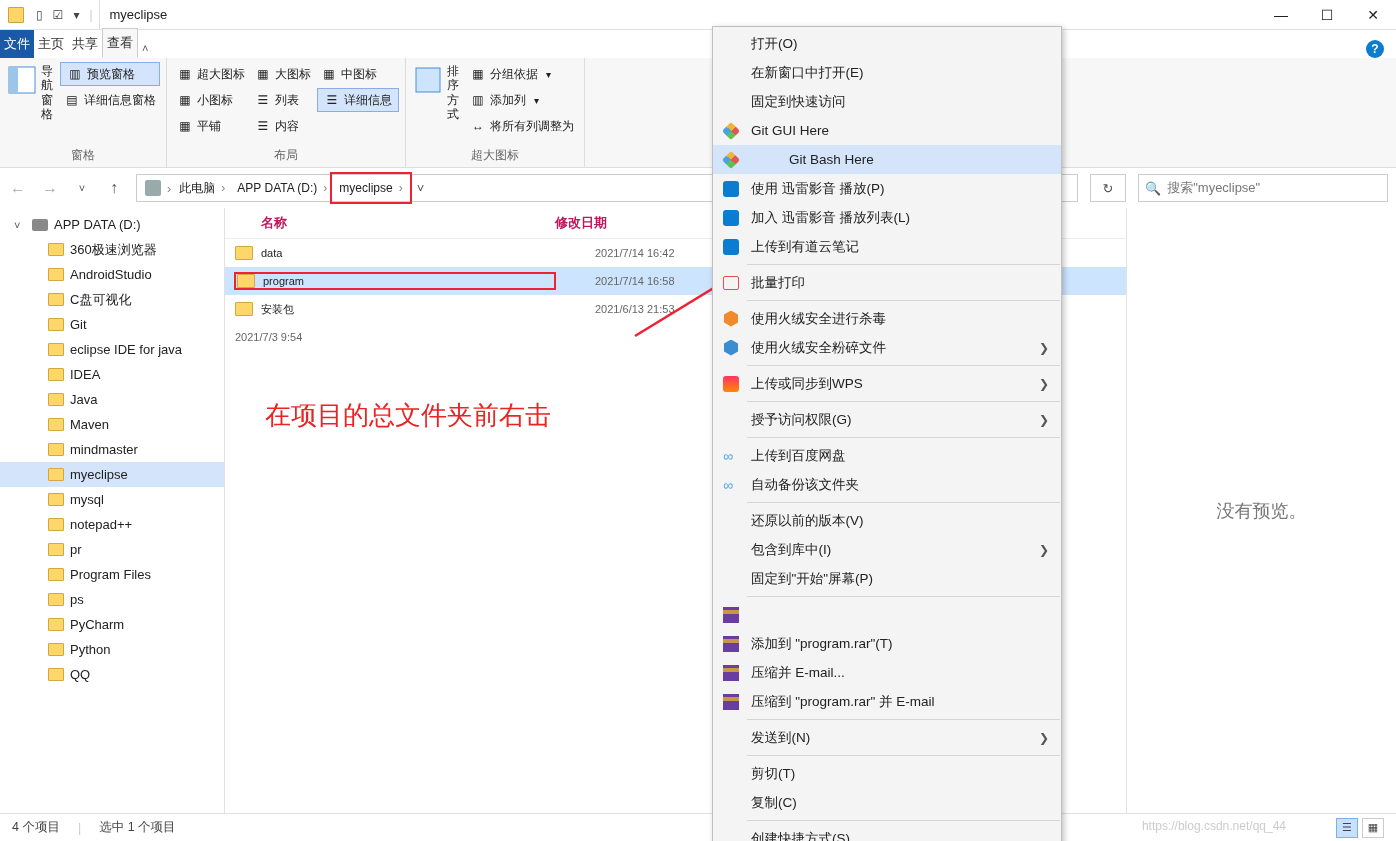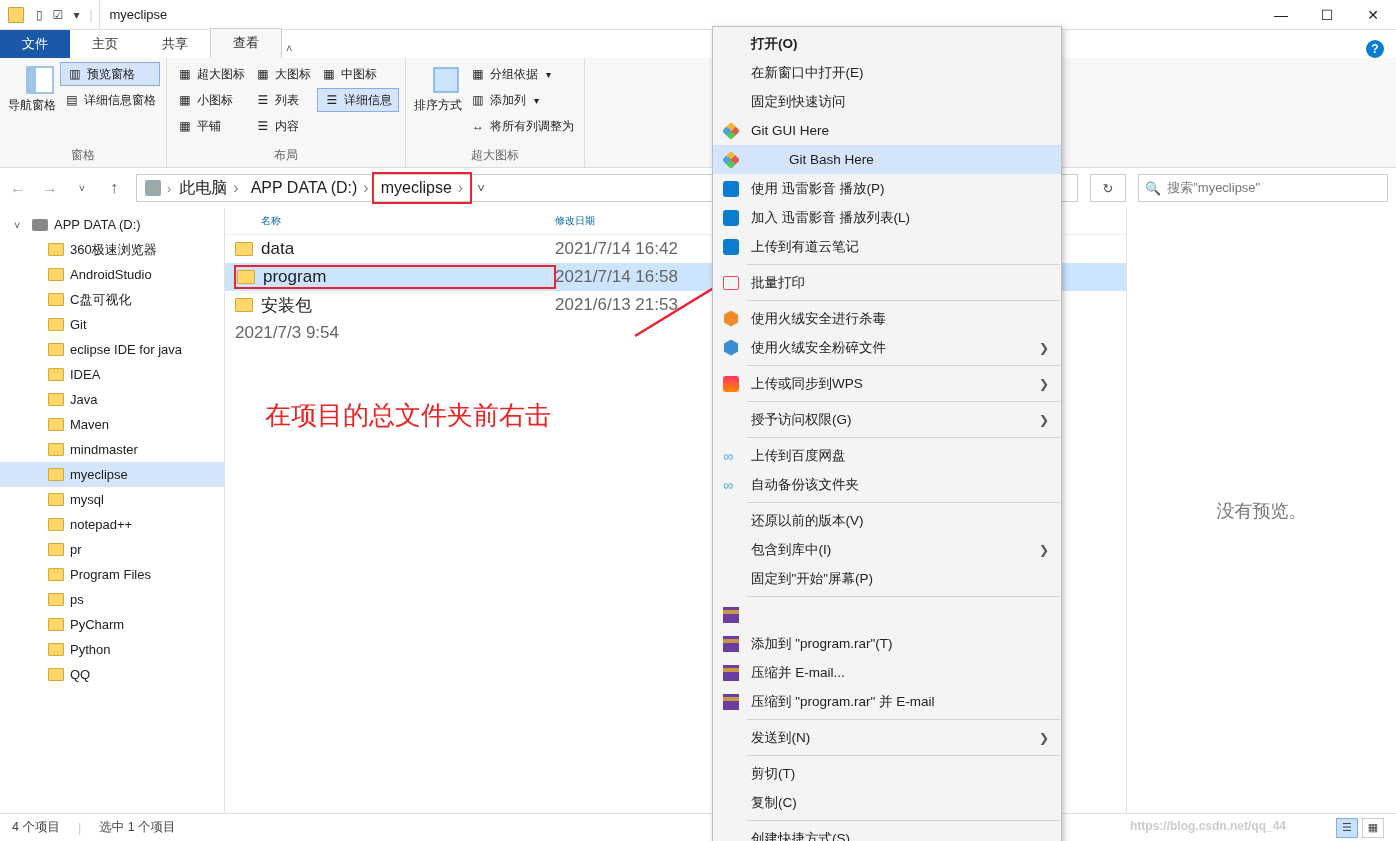--- a/index.html
+++ b/index.html
@@ -9,70 +9,70 @@
   .titlebar { height: 30px; display: flex; align-items: center; background: #fff; border-bottom: 1px solid #e1e1e1; }
   .titlebar .folder-ico { width:16px; height:16px; margin:0 6px 0 8px; background:#ffd56a; border:1px solid #caa43a; border-radius:1px; }
   .titlebar .qat { display:flex; gap:6px; padding:0 4px; border-right:1px solid #ddd; height:100%; align-items:center; }
   .titlebar .qat span { font-size:12px; color:#444; padding:0 2px; }
   .titlebar .title { padding:0 10px; font-size:13px; }
   .titlebar .winctrl { margin-left:auto; display:flex; }
   .titlebar .winctrl div { width:46px; height:30px; display:flex; align-items:center; justify-content:center; font-size:14px; color:#222; }
   
   
   .tabs { height:28px; display:flex; align-items:flex-end; background:#fff; }
-  .tabs .tab { padding:5px 22px; font-size:13px; color:#333; }
+  .tabs .tab { padding:5px 4px; font-size:13px; color:#333; }
   .tabs .tab.file { background:#1a59a8; color:#fff; }
   .tabs .tab.active { border:1px solid #ccc; border-bottom:1px solid #f7f7f7; background:#f7f7f7; }
   .tabs .help-icon { margin-left:auto; margin-right:12px; width:18px; height:18px; border-radius:50%; background:#0a7dd1; color:#fff; display:flex; align-items:center; justify-content:center; font-size:12px; font-weight:bold; }
   .tabs .collapse { margin-right:4px; font-size:11px; color:#555; padding:4px; }
   
   
   .ribbon { height:110px; background:#f7f7f7; border-bottom:1px solid #ddd; display:flex; }
   .ribbon .group { border-right:1px solid #ddd; padding:4px 6px 0; display:flex; flex-direction:column; height:100%; }
   .ribbon .group-body { flex:1; display:flex; gap:2px; }
   .ribbon .group-label { text-align:center; font-size:12px; color:#666; padding:3px 0; }
-  .big-btn { width:52px; display:flex; flex-direction:column; align-items:flex-end; padding:2px; gap:2px; }
+  .big-btn { width:52px; display:flex; flex-direction:row; align-items:flex-start; padding:2px; gap:2px; }
   .big-btn .ic { width:32px; height:32px; display:flex; align-items:center; justify-content:center; }
   .big-btn .lab { font-size:12px; text-align:center; line-height:1.2; }
   .col { display:flex; flex-direction:column; gap:2px; }
   .sm-btn { display:flex; align-items:center; gap:4px; padding:2px 4px; font-size:12px; height:24px; }
   .sm-btn .ic { width:16px; height:16px; display:inline-flex; align-items:center; justify-content:center; }
   .sm-btn.boxed { border:1px solid #87aee8; background:#d4e4fa; padding:2px 6px; }
   
   
   .navrow { height:40px; display:flex; align-items:center; gap:12px; padding:0 8px; }
   .navrow .navarrow { width:20px; text-align:center; color:#555; font-size:16px; }
   .navrow .navarrow.d { color:#aaa; }
   .addr { flex:1; height:28px; border:1px solid #ccc; display:flex; align-items:center; padding:0 2px; position:relative; }
   .addr .disk-ic { width:16px; height:16px; background:#9aa; border-radius:2px; margin:0 6px; }
-  .crumb { display:flex; align-items:center; padding:0 6px; height:100%; font-size:16px; }
+  .crumb { display:flex; align-items:center; padding:0 6px; height:100%; font-size:12px; }
   .crumb::after { content:"›"; margin-left:6px; color:#888; }
   .crumb:last-of-type::after { content:""; }
   .crumb.boxed { outline:2px solid #e23; outline-offset:1px; }
   .addr .drop { padding:0 8px; color:#555; }
   .refreshbox { width:36px; height:28px; border:1px solid #ccc; display:flex; align-items:center; justify-content:center; color:#555; }
   .searchbox { width:250px; height:28px; border:1px solid #ccc; display:flex; align-items:center; padding:0 6px; color:#777; }
   .searchbox .sic { margin-right:6px; }
   
   
   .main { display:flex; height:calc(841px - 30px - 28px - 110px - 40px - 28px); }
   .tree { width:225px; border-right:1px solid #e1e1e1; overflow:hidden; padding:4px 0; }
   .tree .node { display:flex; align-items:center; gap:6px; padding:4px 6px 4px 30px; height:25px; font-size:13px; }
   .tree .node.drive { padding-left:14px; }
   .tree .node .fic { width:16px; height:13px; background:#ffd768; border:1px solid #d1a93e; border-radius:1px; }
   .tree .node .dic { width:16px; height:12px; background:#888; border-radius:2px; }
   .tree .node.sel { background:#d4e4fa; }
   .tree .node.drive::before { content:"˅"; width:12px; display:inline-block; color:#555; font-size:11px; }
   .tree .node.child::before { content:""; width:12px; display:inline-block; }
   
   .list { flex:1; position:relative; }
-  .list-header { display:flex; padding:6px 10px; color:#0369a1; font-size:10px; border-bottom:1px solid #eee; }
+  .list-header { display:flex; padding:6px 10px; color:#be185d; font-size:13px; border-bottom:1px solid #eee;font-weight:bold; }
   .list-header .col-name { width:320px; padding-left:26px; }
   .list-header .col-date { width:160px; }
-  .list-row { display:flex; align-items:center; padding:3px 10px; height:28px; font-size:17px; }
+  .list-row { display:flex; align-items:center; padding:3px 10px; height:28px; font-size:11px;gap:40px; }
   .list-row .col-name { width:320px; display:flex; align-items:center; gap:8px; }
   .list-row .col-date { width:160px; color:#666; }
   .list-row .fic { width:18px; height:14px; background:#ffd768; border:1px solid #d1a93e; border-radius:1px; }
   .list-row.sel { background:#cde4ff; }
   .list-row.sel .col-name { outline:2px solid #e23; outline-offset:-1px; padding:1px 2px; }
   .annotation { position:absolute; left:40px; top:190px; color:#ea2323; font-size:26px; font-weight:400; }
   .arrow-svg { position:absolute; left:400px; top:-62px; pointer-events:none; }
   
   .preview { width:270px; border-left:1px solid #e1e1e1; display:flex; align-items:center; justify-content:center; color:#777; font-size:18px; }
   
@@ -83,21 +83,21 @@
   .context-menu .item .ic { width:20px; height:20px; display:flex; align-items:center; justify-content:center; font-size:14px; }
   .context-menu .item .lab { flex:1; }
   .context-menu .item .arr { color:#555; font-size:12px; }
   .context-menu .sep { height:1px; background:#d5d5d5; margin:3px 1px 3px 34px; }
   
   
   .status { height:28px; border-top:1px solid #e1e1e1; display:flex; align-items:center; padding:0 12px; font-size:12.5px; color:#444; gap:18px; }
   .status .views { margin-left:auto; display:flex; gap:4px; }
   .status .views div { width:22px; height:20px; border:1px solid #ccc; display:flex; align-items:center; justify-content:center; font-size:11px; }
   .status .views div.active { background:#c8dffd; border-color:#7ab1ec; }
-  .watermark { position:absolute; right:110px; bottom:8px; color:#ccc; font-size:12px;font-weight:bold; }
+  .watermark { position:absolute; right:110px; bottom:8px; color:#ccc; font-size:12px; }
   .git-ic { width:16px; height:16px; background:conic-gradient(#e2584e 0 25%,#5ac352 0 50%,#4ba3d7 0 75%,#f2b33b 0 100%); border-radius:3px; transform:rotate(45deg) scale(.8); }
   .rar-ic { width:16px; height:16px; background:#6a3da0; position:relative; }
   .rar-ic::after { content:""; position:absolute; top:3px; left:0; right:0; height:4px; background:#c99843; }
   .xunlei-ic { width:16px; height:16px; background:#0a7dd1; border-radius:3px; }
   .huorong-ic { width:14px; height:16px; background:#f08a2b; clip-path:polygon(50% 0,100% 25%,100% 75%,50% 100%,0 75%,0 25%); }
   .wps-ic { width:16px; height:16px; background:linear-gradient(#f36,#f80); border-radius:3px; }
   .baidu-ic { width:16px; height:16px; color:#4aa9e6; font-size:14px; }
   .print-ic { width:16px; height:14px; border:1.5px solid #e94d5a; border-radius:2px; }
   .note-ic { width:16px; height:16px; background:#0a7dd1; border-radius:3px; }
 </style>
@@ -378,21 +378,21 @@
   </div>
 
   <div class="preview">
     <span>没有预览。</span>
   </div>
 </div>
 
 <div class="context-menu" id="ctx-menu">
     <div class="item">
       <span class="ic"></span>
-      <span class="lab" style="font-weight:700">打开(O)</span>
+      <span class="lab" style="font-weight:400">打开(O)</span>
     </div>
     <div class="item">
       <span class="ic"></span>
       <span class="lab">在新窗口中打开(E)</span>
     </div>
     <div class="item">
       <span class="ic"></span>
       <span class="lab">固定到快速访问</span>
     </div>
     <div class="item">

